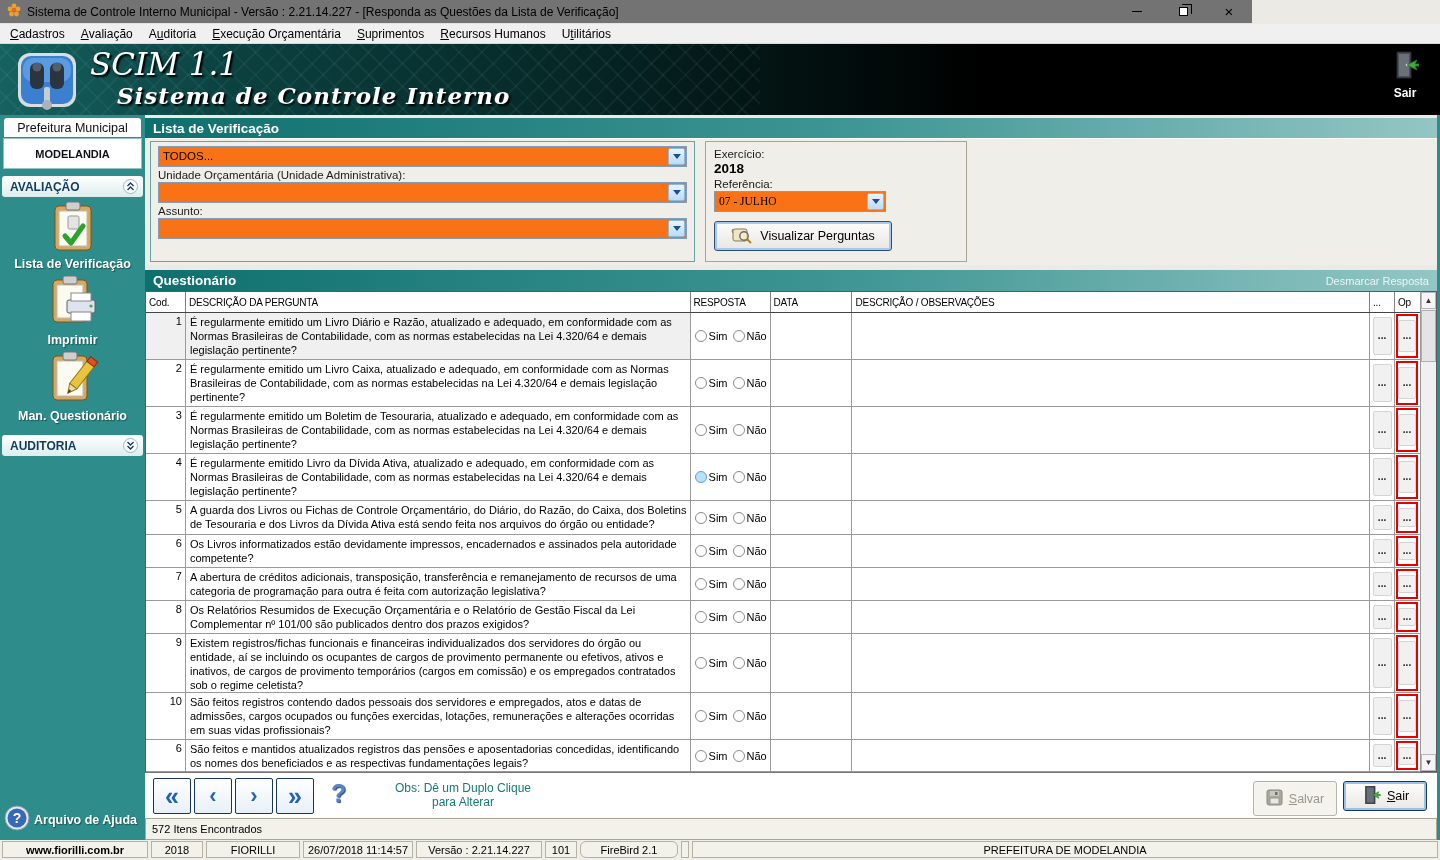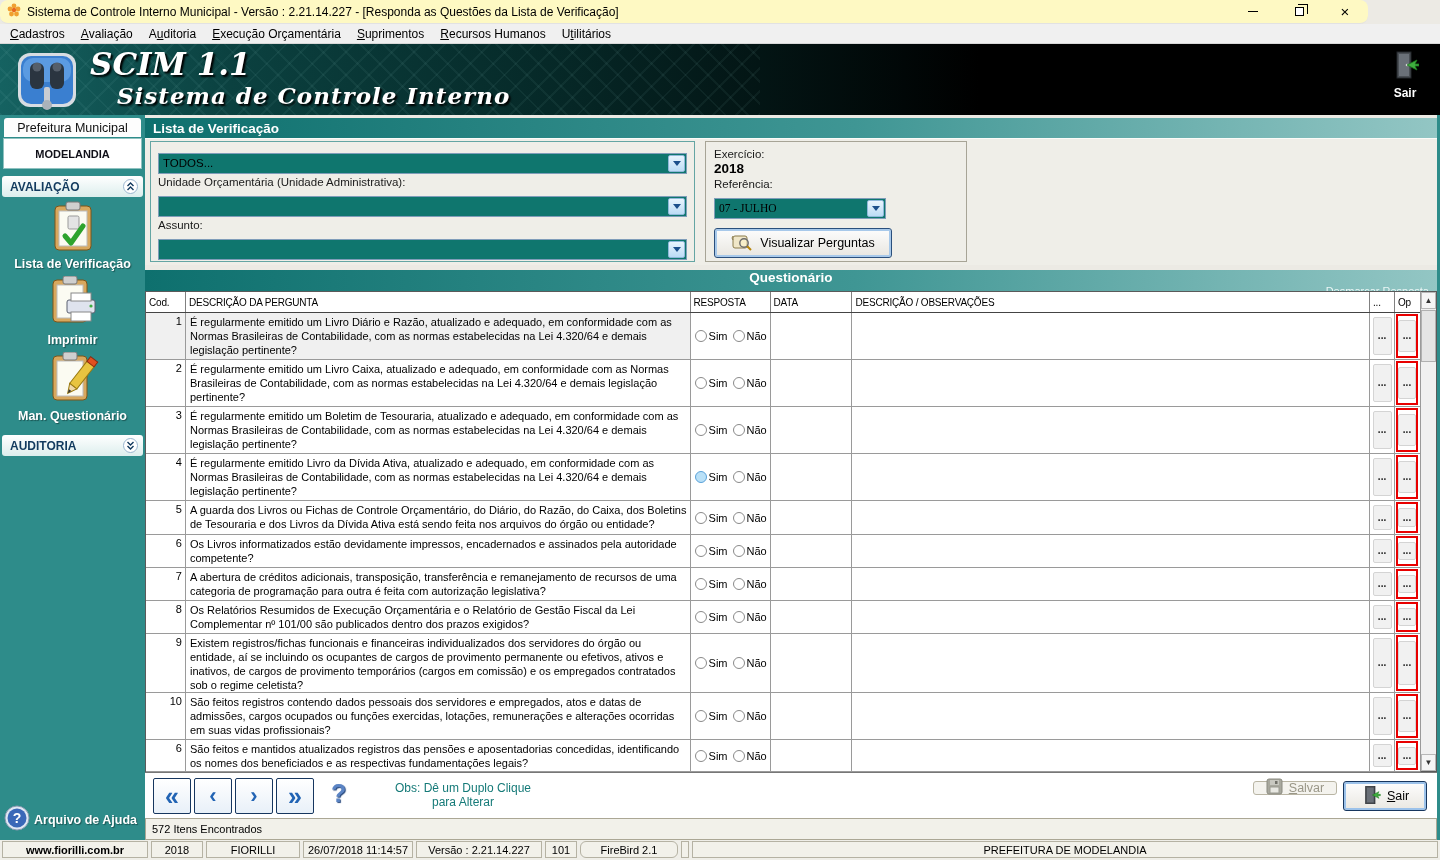--- a/index.html
+++ b/index.html
@@ -1,20 +1,20 @@
 <!DOCTYPE html>
 <html><head>
 <meta charset="utf-8">
 <style>
   * { margin:0; padding:0; box-sizing:border-box; }
   body { font-family:"Liberation Sans", sans-serif; background:#444; }
   #app { position:relative; width:1440px; height:860px; background:#eceae4; overflow:hidden; }
 
   
-  .titlebar { position:absolute; left:0; top:0; width:1368px; height:24px; background:#fef9c3; display:flex; align-items:center; border-bottom:1px solid #e2e2e2;border-radius:8px;}
+  .titlebar { position:absolute; left:0; top:0; width:1252px; height:24px; background:#737373; display:flex; align-items:center; border-bottom:1px solid #e2e2e2;}
   .titlebar .ticon { margin:0 6px 0 7px; }
   .titlebar .ttext { font-size:12px; color:#000; }
   .wbtns { margin-left:auto; display:flex; height:100%; }
   .wbtn { width:46px; height:100%; display:flex; align-items:center; justify-content:center; cursor:default; }
   .wmin i { display:block; width:10px; height:1px; background:#000; }
   .wrest i { display:block; width:9px; height:9px; border:1px solid #000; position:relative; background:#fff;}
   .wrest i::before { content:""; position:absolute; left:2px; top:-4px; width:9px; height:9px; border:1px solid #000; border-left:none; border-bottom:none; }
   .wclose { font-size:15px; }
 
   
@@ -23,21 +23,21 @@
   .u { text-decoration:underline; }
 
   
   .banner { position:absolute; left:0; top:44px; width:1440px; height:71px;
     background:linear-gradient(90deg,#156261 0%,#0b4140 16%,#062928 38%,#000 68%,#000 100%); overflow:hidden;}
   .banner::before { content:""; position:absolute; left:0; top:0; width:760px; height:71px; opacity:.5;
     background:
      repeating-linear-gradient(45deg, rgba(160,220,215,.12) 0 2px, transparent 2px 16px),
      repeating-linear-gradient(-45deg, rgba(160,220,215,.12) 0 2px, transparent 2px 16px);}
   .logo { position:absolute; left:8px; top:3px; }
-  .app-name { position:absolute; left:90px; top:2px; font-family:"DejaVu Serif", serif; font-style:italic; font-weight:bold;
+  .app-name { position:absolute; left:90px; top:2px; font-family:"DejaVu Serif", serif; font-style:italic; font-weight:normal;
     font-size:31px; color:#fff; text-shadow:2px 2px 2px #000, 0 0 3px #05403f; }
   .app-sub { position:absolute; left:117px; top:38px; font-family:"DejaVu Serif", serif; font-style:italic; font-weight:bold;
     font-size:23px; color:#fff; text-shadow:2px 2px 2px #000; letter-spacing:1px;}
   .banner-exit { position:absolute; right:12px; top:6px; width:46px; text-align:center; cursor:pointer;}
   .banner-exit .lbl { color:#fff; font-size:12px; font-weight:bold; text-shadow:1px 1px 1px #000; margin-top:2px;}
 
   
   .sidebar { position:absolute; left:0; top:115px; width:145px; height:725px; background:#2e8c8a; }
   .side-tab { position:absolute; left:4px; top:3px; width:137px; height:19px; background:#fdfdfd; border-radius:3px 3px 0 0;
     font-size:12.5px; color:#111; display:flex; align-items:center; justify-content:center; }
@@ -51,28 +51,28 @@
   .side-item { position:absolute; left:0; width:145px; text-align:center; cursor:pointer;}
   .side-item .lbl { color:#fff; font-size:12.5px; font-weight:bold; margin-top:1px; text-shadow:1px 1px 1px #1a5553;}
   .side-help { position:absolute; left:4px; top:690px; width:141px; display:flex; align-items:center; cursor:pointer;}
   .side-help .lbl { color:#fff; font-size:12.5px; font-weight:bold; margin-left:4px; text-shadow:1px 1px 1px #1a5553;}
 
   
   .main { position:absolute; left:145px; top:115px; width:1295px; height:725px; background:#eceae4; border-right:3px solid #2e8c8a;}
   .hbar { position:absolute; left:0; width:1292px; height:21px; color:#fff; font-weight:bold; font-size:13.5px;
     background:linear-gradient(90deg,#0e706e 0%,#3f9694 55%,#93c6c4 100%); display:flex; align-items:center; padding:0 8px;}
   .hbar.t1 { top:3px; }
-  .hbar.t2 { top:155px;flex-direction:column; }
+  .hbar.t2 { top:155px; }
   .hbar .right { margin-left:auto; font-size:11px; font-weight:normal; color:#eaf6f5; cursor:pointer;}
 
   .filter-panel { position:absolute; left:0; top:23px; width:1292px; height:127px; background:#efeee8; border-top:1px solid #fbfbf8; }
   .group-left { position:absolute; left:5px; top:2px; width:545px; height:121px; border:1px solid #64a5a3; background:#efeee8; padding:3px 7px;}
   .group-right { position:absolute; left:560px; top:2px; width:262px; height:121px; border:1px solid #a7a496; background:#efeee8; padding:4px 8px;}
   .flabel { font-size:11.5px; color:#1a1a1a; margin-top:2px; }
-  .combo { position:relative; height:21px; background:#0f766e; border:1px solid #7f9db9; margin-top:8px; }
+  .combo { position:relative; height:21px; background:#f97316; border:1px solid #7f9db9; margin-top:1px; }
   .combo .val { position:absolute; left:4px; top:3px; font-size:11.5px; color:#000; }
   .combo .btn { position:absolute; right:1px; top:1px; bottom:1px; width:17px; border-radius:2px;
     background:linear-gradient(#e9f4fd,#bcdcf5); border:1px solid #8fb8da; display:flex; align-items:center; justify-content:center; cursor:pointer;}
   .combo .arr { width:0; height:0; border-left:4px solid transparent; border-right:4px solid transparent; border-top:5px solid #1c4f8b; }
   .exe-val { font-size:13.5px; font-weight:bold; color:#000; margin:1px 0 2px 0;}
   .btn-visualizar { margin-top:9px; width:178px; height:30px; border:1px solid #2a4f7c; border-radius:3px;
     background:linear-gradient(#fdfdfd,#e8e6e0); box-shadow:inset 0 0 0 2px #a8c9ea; display:flex; align-items:center; justify-content:center;
     font-size:12.5px; color:#000; gap:7px; cursor:pointer;}
 
   
@@ -100,21 +100,21 @@
   .sbtn.up { top:0; } .sbtn.down { bottom:0; }
   .sthumb { position:absolute; left:0; top:18px; width:15px; height:52px; background:#e4e4e4; border:1px solid #b0b0b0; cursor:pointer;}
 
   
   .navstrip { position:absolute; left:0; top:657px; width:1292px; height:46px; background:#fff; border-top:1px solid #777; }
   .navbtn { position:absolute; top:5px; width:38px; height:36px; background:linear-gradient(#ffffff,#e8f0f8); border:1px solid #16365f;
     border-radius:2px; color:#2264b4; font-weight:bold; display:flex; align-items:center; justify-content:center; cursor:pointer;}
   .navbtn.dbl { font-size:25px; } .navbtn.sgl { font-size:22px; }
   .qmark { position:absolute; left:186px; top:6px; font-size:25px; font-weight:bold; color:#5b84c4; text-shadow:1px 1px 1px #26477c; cursor:pointer;}
   .obs { position:absolute; left:218px; top:8px; width:200px; text-align:center; font-size:12px; color:#157a78; }
-  .btn-salvar { position:absolute; right:100px; top:8px; width:84px; height:14px; background:#f4f3ee; border:1px solid #b9b5a4; border-radius:3px;
+  .btn-salvar { position:absolute; right:100px; top:8px; width:84px; height:35px; background:#f4f3ee; border:1px solid #b9b5a4; border-radius:3px;
     color:#9a9788; font-size:12.5px; display:flex; align-items:center; justify-content:center; gap:6px; }
   .btn-sair { position:absolute; right:10px; top:8px; width:84px; height:30px; background:linear-gradient(#fefefe,#e9e7e1);
     border:1px solid #17365e; box-shadow:inset 0 0 0 2px #9cc2ea; border-radius:3px; color:#000; font-size:12.5px;
     display:flex; align-items:center; justify-content:center; gap:6px; cursor:pointer;}
 
   .itemsbar { position:absolute; left:0; top:703px; width:1292px; height:22px; background:#f2f1ea; border:1px solid #aba795;
     font-size:11px; color:#000; display:flex; align-items:center; padding-left:6px;}
 
   
   .statusbar { position:absolute; left:0; top:840px; width:1440px; height:20px; background:#efeee8; display:flex; gap:3px; padding:1px 2px;}

